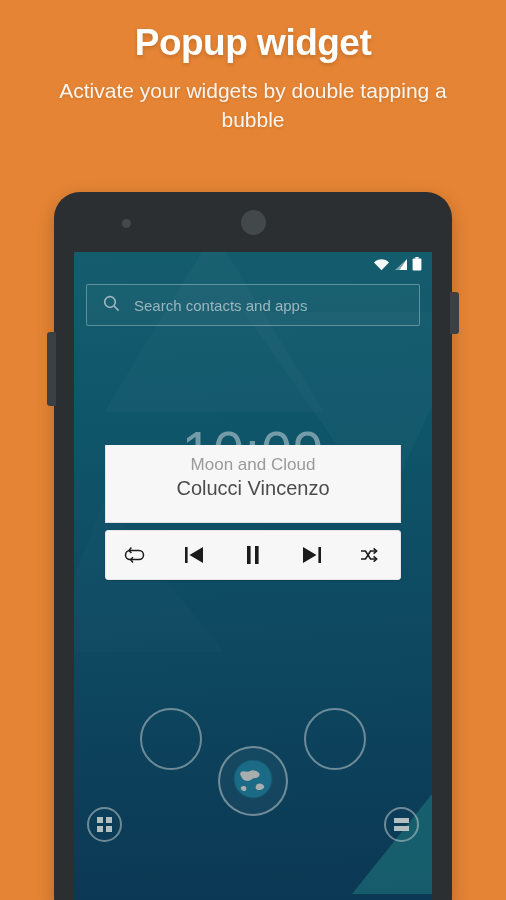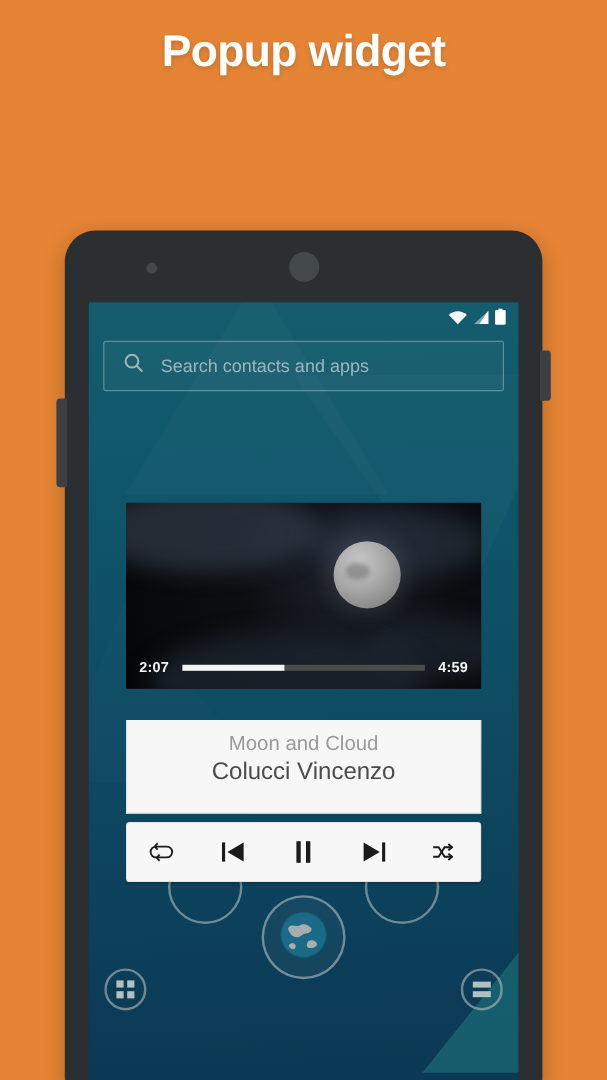--- a/index.html
+++ b/index.html
@@ -170,20 +170,21 @@
     background:rgba(5,26,42,0.35);
     display:flex; align-items:center; justify-content:space-around;
   }
   .nav-btn { width:52px; height:34px; display:flex; align-items:center; justify-content:center; }
 </style>
 </head>
 <body>
 
 <div id="promo">
   <div id="promo-title">Popup widget</div>
+  <div id="promo-sub">Activate your widgets by double tapping a bubble</div>
 </div>
 
 <div id="phone">
 
   <div id="btn-volume"></div>
   <div id="btn-power"></div>
   <div id="sensor-dot"></div>
   <div id="front-camera"></div>
 
   <div id="screen">
@@ -250,36 +251,20 @@
     </div>
     <div class="dock-btn" id="dock-menu">
       <span class="bar-list">
         <i></i>
           <i></i>
       </span>
     </div>
 
     <div id="widget">
 
-      <div id="album-art">
-        <div class="cloud" id="cl1"></div>
-        <div class="cloud" id="cl2"></div>
-        <div class="cloud" id="cl4"></div>
-        <div class="cloud" id="cl3"></div>
-        <div id="moon"></div>
-
-        <div id="progress-row">
-          <span class="time-label">2:07</span>
-          <span id="track">
-            <span id="track-fill" style="width: 42%;"></span>
-          </span>
-          <span class="time-label">4:59</span>
-
-        </div>
-      </div>
 
       <div id="info-panel">
         <div id="song-title">Moon and Cloud</div>
         <div id="song-artist">Colucci Vincenzo</div>
       </div>
 
       <div id="controls-panel">
 
         <div class="ctrl">
           <svg width="22" height="20" viewBox="0 0 22 20">

